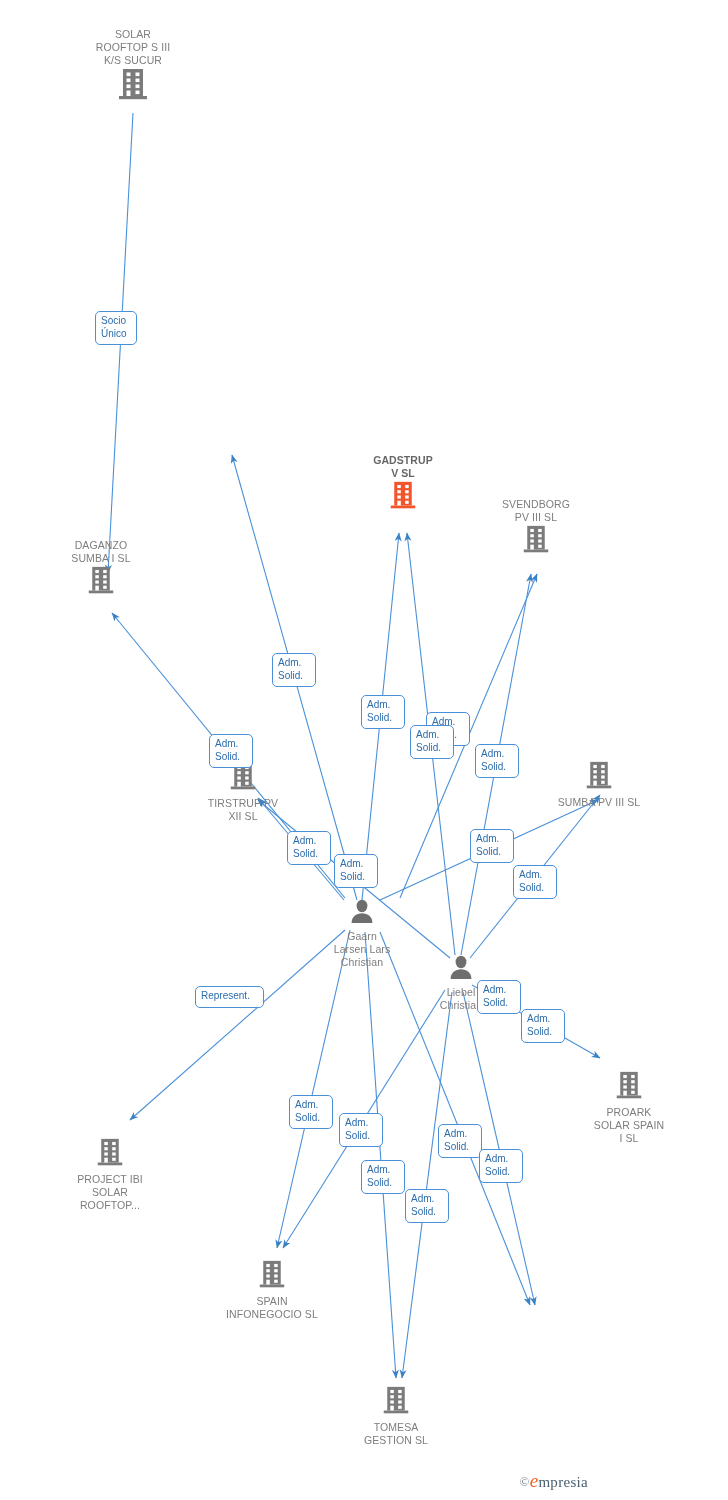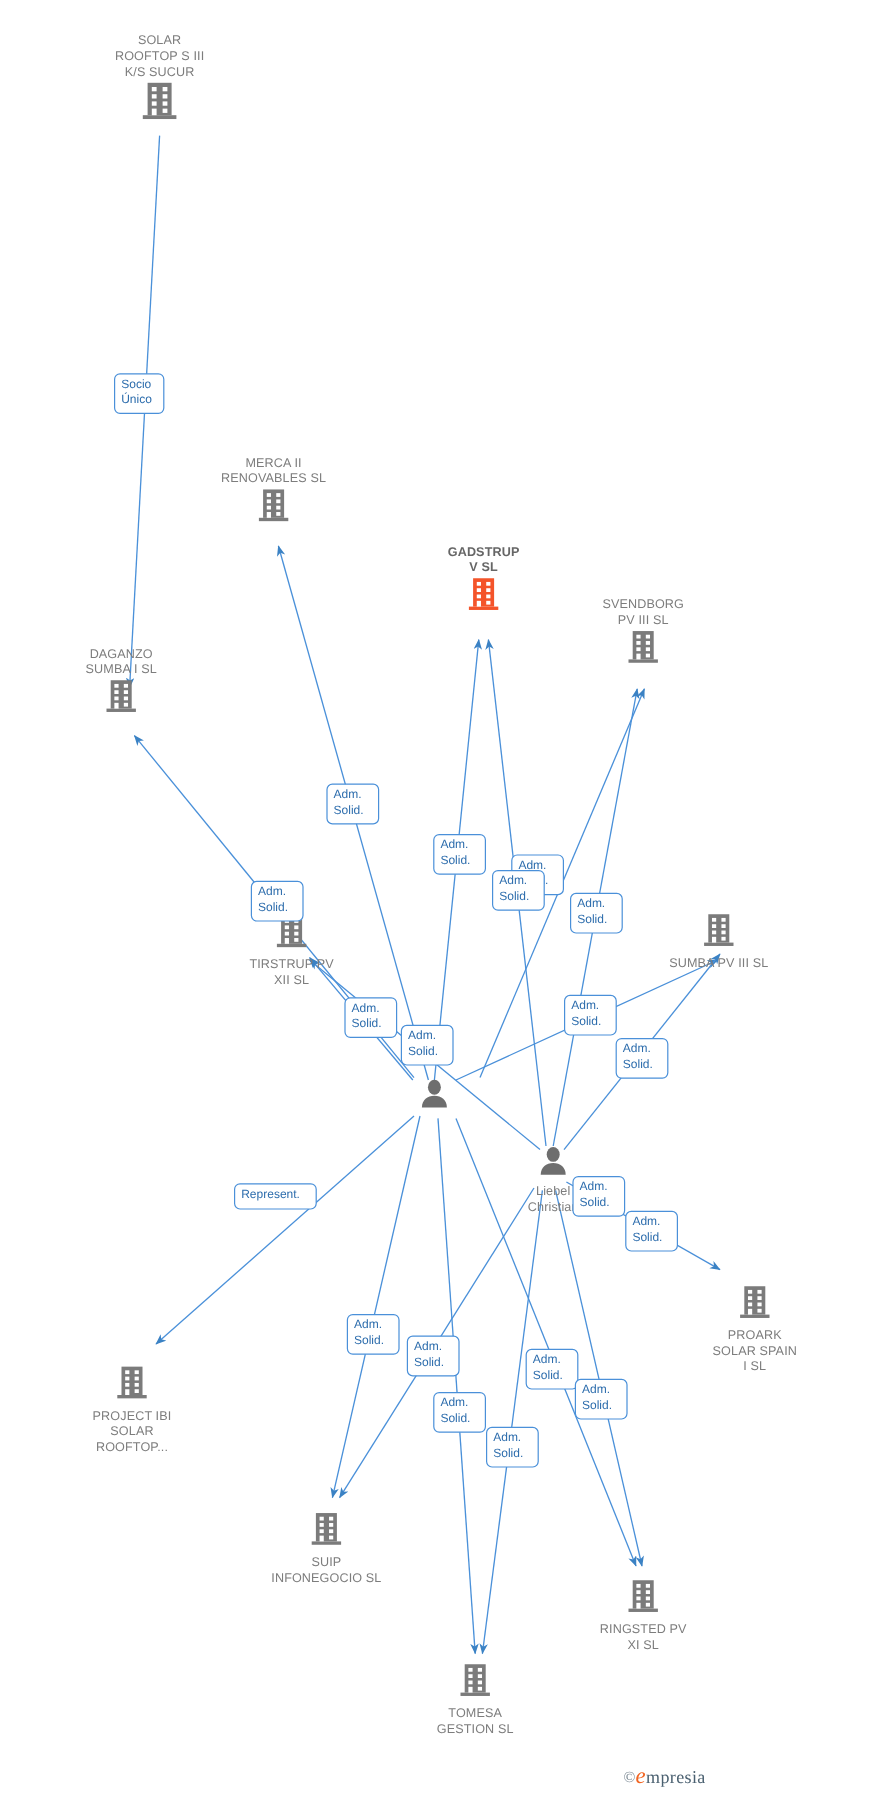--- a/index.html
+++ b/index.html
@@ -160,42 +160,20 @@
             <rect x="18.5" y="11.5" width="4" height="3.6"></rect>
         <rect x="9.5" y="17.5" width="4" height="3.6"></rect>
             <rect x="18.5" y="17.5" width="4" height="3.6"></rect>
         <rect x="9.5" y="23.5" width="4" height="5.5"></rect>
             <rect x="18.5" y="23.5" width="4" height="3.6"></rect>
       </g>
         </svg>
     </span>
   </div>
 
-  <div class="node label-above" style="left:228px; top:380px;">
-    <div class="node-label">MERCA II
-RENOVABLES SL</div>
-    <span class="node-icon">
-      <svg width="28" height="30" viewBox="0 0 32 34">
-          <g fill="#7b7b7b">
-        <rect x="6" y="2" width="20" height="27"></rect>
-            <rect x="2" y="29" width="28" height="3.2"></rect>
-      </g>
-          <g fill="#ffffff">
-        <rect x="9.5" y="5.5" width="4" height="3.6"></rect>
-            <rect x="18.5" y="5.5" width="4" height="3.6"></rect>
-        <rect x="9.5" y="11.5" width="4" height="3.6"></rect>
-            <rect x="18.5" y="11.5" width="4" height="3.6"></rect>
-        <rect x="9.5" y="17.5" width="4" height="3.6"></rect>
-            <rect x="18.5" y="17.5" width="4" height="3.6"></rect>
-        <rect x="9.5" y="23.5" width="4" height="5.5"></rect>
-            <rect x="18.5" y="23.5" width="4" height="3.6"></rect>
-      </g>
-        </svg>
-    </span>
-  </div>
 
   <div class="node label-above" style="left:403px; top:454px;">
     <div class="node-label focus">GADSTRUP
 V SL</div>
     <span class="node-icon">
       <svg width="28" height="30" viewBox="0 0 32 34">
           <g fill="#f4542a">
         <rect x="6" y="2" width="20" height="27"></rect>
             <rect x="2" y="29" width="28" height="3.2"></rect>
       </g>
@@ -283,20 +261,23 @@
 
   <div class="node label-below" style="left:362px; top:898px;">
     <span class="node-icon">
       <svg width="26" height="26" viewBox="0 0 26 26">
           <g fill="#6e6e6e">
         <ellipse cx="13" cy="8" rx="5.4" ry="6.2"></ellipse>
         <path d="M2.6,25 C2.6,18.6 7.2,15.2 13,15.2 C18.8,15.2 23.4,18.6 23.4,25 Z"></path>
       </g>
         </svg>
     </span>
+    <div class="node-label">Gaarn
+Larsen Lars
+Christian</div>
   </div>
 
   <div class="node label-below" style="left:461px; top:954px;">
     <span class="node-icon">
       <svg width="26" height="26" viewBox="0 0 26 26">
           <g fill="#6e6e6e">
         <ellipse cx="13" cy="8" rx="5.4" ry="6.2"></ellipse>
         <path d="M2.6,25 C2.6,18.6 7.2,15.2 13,15.2 C18.8,15.2 23.4,18.6 23.4,25 Z"></path>
       </g>
         </svg>
@@ -365,46 +346,24 @@
             <rect x="18.5" y="5.5" width="4" height="3.6"></rect>
         <rect x="9.5" y="11.5" width="4" height="3.6"></rect>
             <rect x="18.5" y="11.5" width="4" height="3.6"></rect>
         <rect x="9.5" y="17.5" width="4" height="3.6"></rect>
             <rect x="18.5" y="17.5" width="4" height="3.6"></rect>
         <rect x="9.5" y="23.5" width="4" height="5.5"></rect>
             <rect x="18.5" y="23.5" width="4" height="3.6"></rect>
       </g>
         </svg>
     </span>
-    <div class="node-label">SUIP
+    <div class="node-label">SPAIN
 INFONEGOCIO SL</div>
   </div>
 
-  <div class="node label-below" style="left:536px; top:1315px;">
-    <span class="node-icon">
-      <svg width="28" height="30" viewBox="0 0 32 34">
-          <g fill="#7b7b7b">
-        <rect x="6" y="2" width="20" height="27"></rect>
-            <rect x="2" y="29" width="28" height="3.2"></rect>
-      </g>
-          <g fill="#ffffff">
-        <rect x="9.5" y="5.5" width="4" height="3.6"></rect>
-            <rect x="18.5" y="5.5" width="4" height="3.6"></rect>
-        <rect x="9.5" y="11.5" width="4" height="3.6"></rect>
-            <rect x="18.5" y="11.5" width="4" height="3.6"></rect>
-        <rect x="9.5" y="17.5" width="4" height="3.6"></rect>
-            <rect x="18.5" y="17.5" width="4" height="3.6"></rect>
-        <rect x="9.5" y="23.5" width="4" height="5.5"></rect>
-            <rect x="18.5" y="23.5" width="4" height="3.6"></rect>
-      </g>
-        </svg>
-    </span>
-    <div class="node-label">RINGSTED PV
-XI SL</div>
-  </div>
 
   <div class="node label-below" style="left:396px; top:1385px;text-align:center;">
     <span class="node-icon">
       <svg width="28" height="30" viewBox="0 0 32 34">
           <g fill="#7b7b7b">
         <rect x="6" y="2" width="20" height="27"></rect>
             <rect x="2" y="29" width="28" height="3.2"></rect>
       </g>
           <g fill="#ffffff">
         <rect x="9.5" y="5.5" width="4" height="3.6"></rect>

